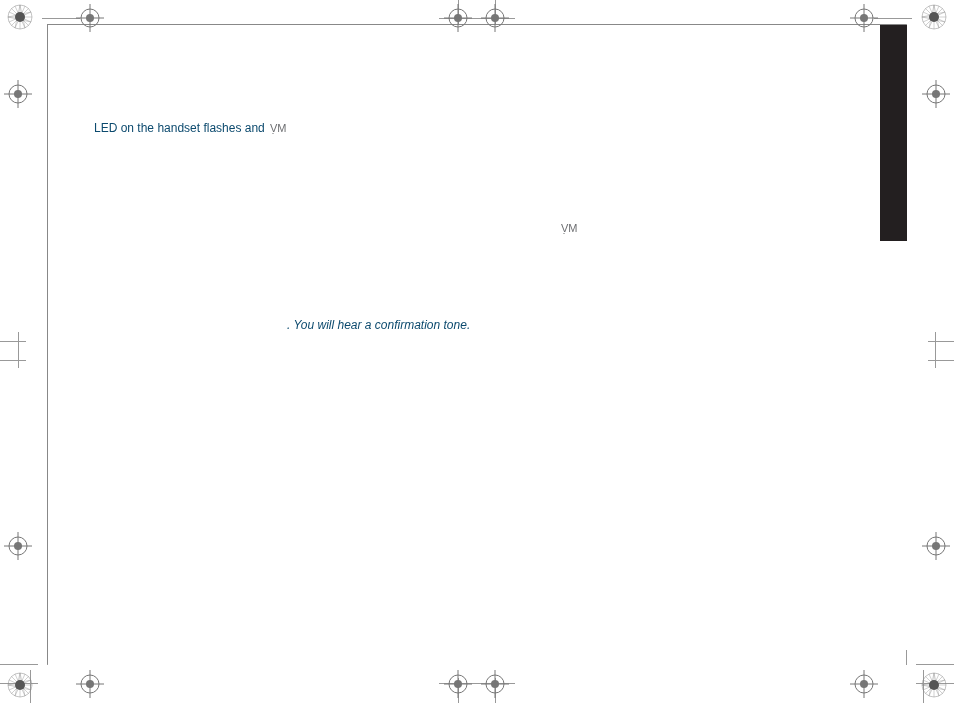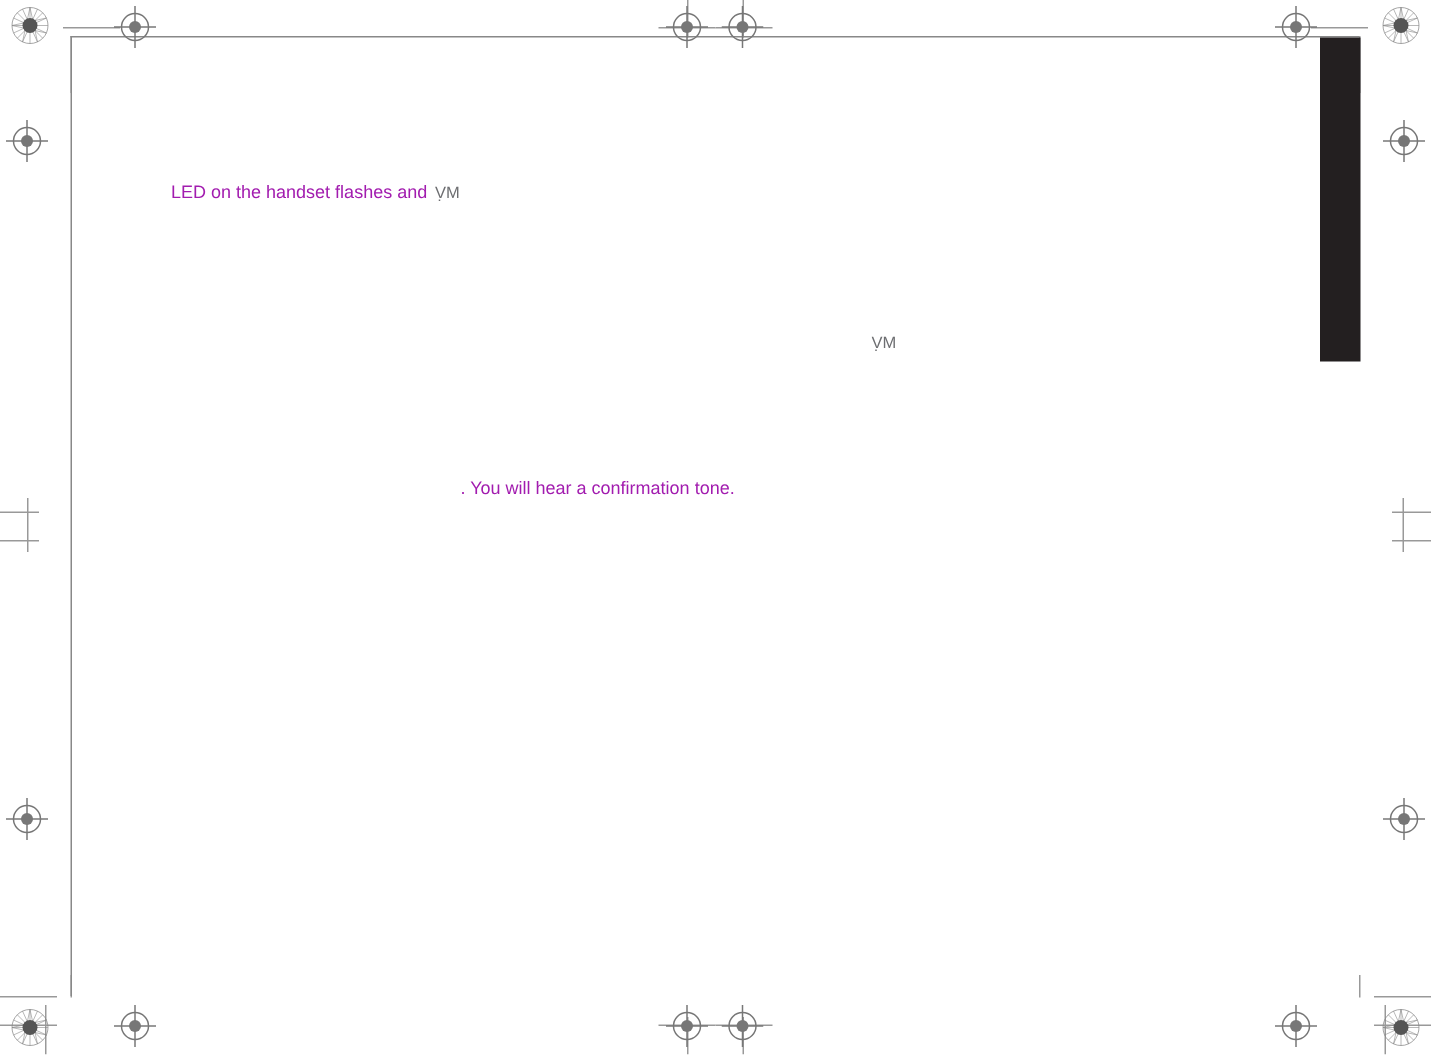--- a/index.html
+++ b/index.html
@@ -49,23 +49,22 @@
       position: absolute;
       background: #231f20;
     }
     .frame-line {
       position: absolute;
       background: #888;
     }
     .text-line {
       position: absolute;
       font-size: 12px;
-      color: #a21caf;
+      color: #0c4a6e;
       white-space: nowrap;
-      margin-left: 20px;
     }
     .vm-icon {
       display: inline-block;
       vertical-align: baseline;
       margin-left: 2px;
       position: relative;
       top: 2px;
     }
     .vm-icon svg {
       width: 16px;
@@ -310,15 +309,15 @@
 
 <div class="text-line" style="left: 555px; top: 220px;">
   <span class="vm-icon" style="margin-left: 6px;">
     <svg viewBox="0 0 16 12">
       <text x="0" y="10" font-size="11" font-family="Arial" fill="#6d6e71" font-weight="normal" letter-spacing="0">VM</text>
       <line x1="3" y1="11" x2="3" y2="14" stroke="#6d6e71" stroke-width="1"></line>
     </svg>
   </span>
 </div>
 
-<div class="text-line" style="left: 287px; top: 318px;">
+<div class="text-line" style="left: 287px; top: 318px; font-style: italic;">
   <span>. You will hear a confirmation tone.</span>
 </div>
 
 </body></html>

